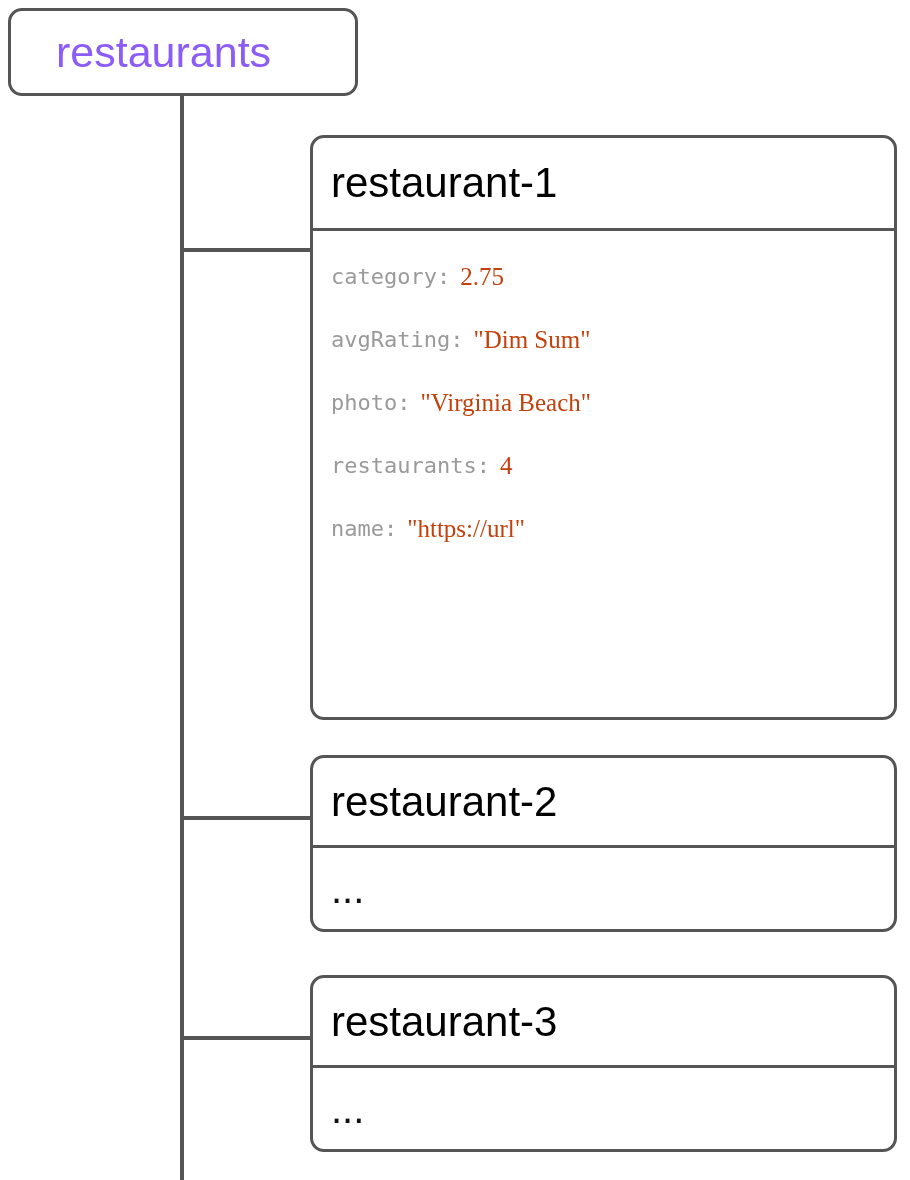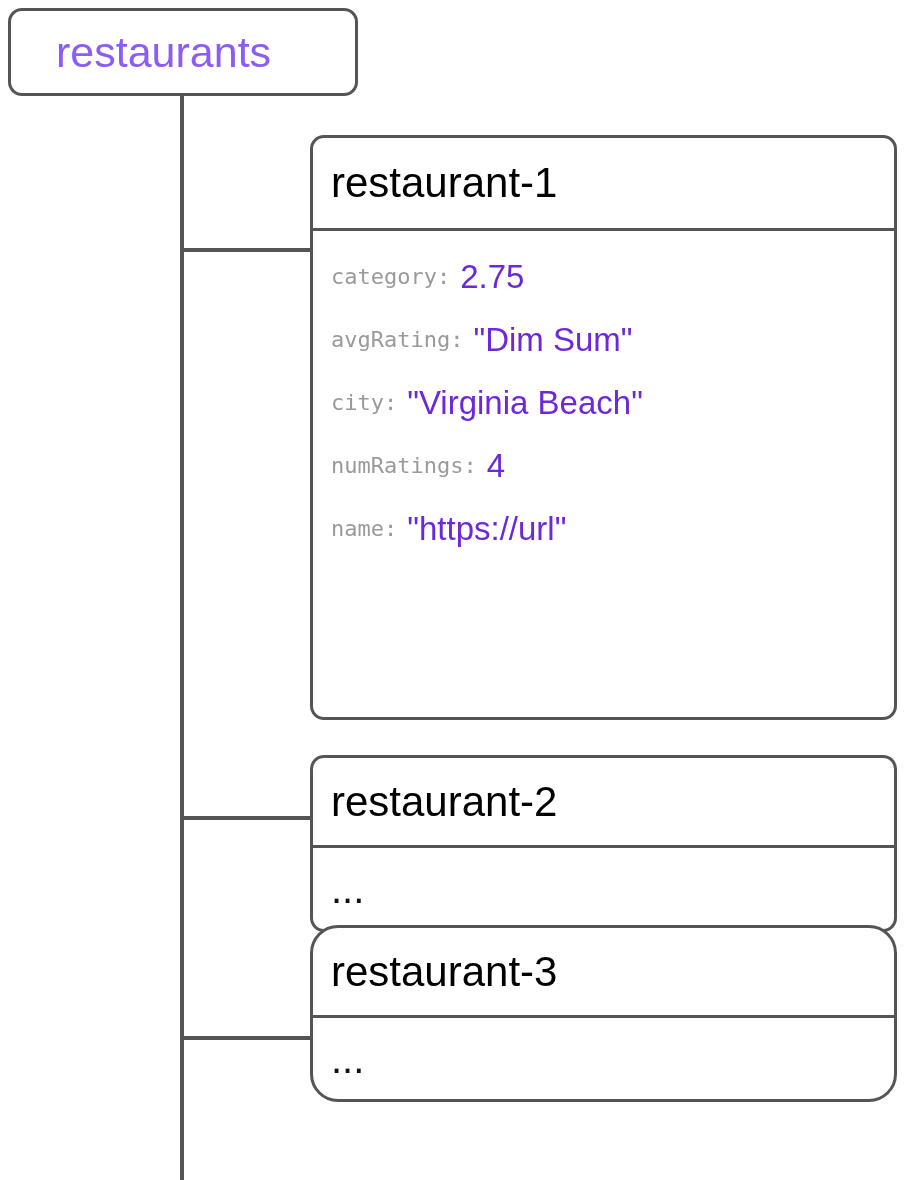--- a/index.html
+++ b/index.html
@@ -75,40 +75,40 @@
   
   #card-1 { top: 135px; height: 585px; }
   #card-1 .doc-header { height: 93px; }
   #card-1 .doc-body {
     padding-top: 14px;
     padding-bottom: 14px;
     justify-content: flex-start;
   }
   
   #card-2 { top: 755px; height: 177px; }
-  #card-3 { top: 925px; height: 177px; border-radius: 28px; }
+  #card-3 { top: 975px; height: 177px; }
   #card-2 .doc-header, #card-3 .doc-header { height: 90px; }
   #card-2 .doc-body, #card-3 .doc-body { justify-content: center; }
 
   .field-row {
     height: 63px;
     display: flex;
     align-items: center;
     white-space: nowrap;
   }
   .field-key {
     font-family: "DejaVu Sans Mono", monospace;
     font-size: 22px;
     color: #9a9a9a;
     letter-spacing: 0px;
   }
   .field-val {
-    font-family: Liberation Sans, sans-serif;
-    font-size: 33px;
-    color: #6d28d9;
+    font-family: Liberation Serif, serif;
+    font-size: 25px;
+    color: #c2410c;
     margin-left: 10px;
   }
   .ellipsis-text {
     font-family: "Liberation Sans", sans-serif;
     font-size: 40px;
     color: #111111;
     line-height: 1;
     white-space: nowrap;
   }
   #connectors {
@@ -147,25 +147,25 @@
     <div class="doc-body">
       <div class="field-row">
         <span class="field-key">category:</span>
         <span class="field-val">2.75</span>
       </div>
       <div class="field-row">
         <span class="field-key">avgRating:</span>
         <span class="field-val">"Dim Sum"</span>
       </div>
       <div class="field-row">
-        <span class="field-key">city:</span>
+        <span class="field-key">photo:</span>
         <span class="field-val">"Virginia Beach"</span>
       </div>
       <div class="field-row">
-        <span class="field-key">numRatings:</span>
+        <span class="field-key">restaurants:</span>
         <span class="field-val">4</span>
       </div>
       <div class="field-row">
         <span class="field-key">name:</span>
         <span class="field-val">"https://url"</span>
       </div>
     </div>
   </div>
 
   <div class="node doc-card" id="card-2">

